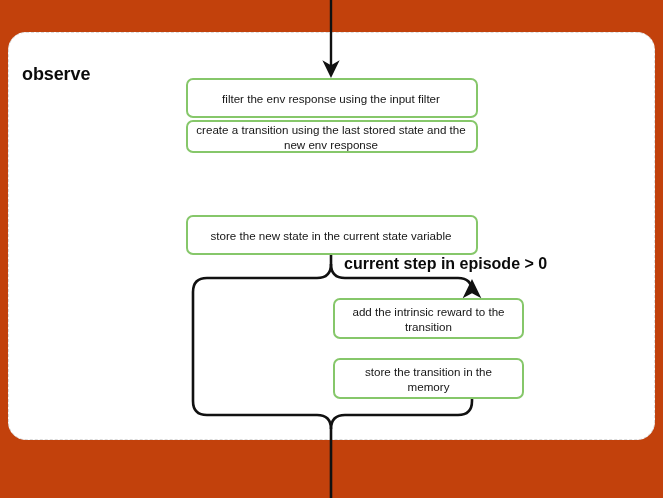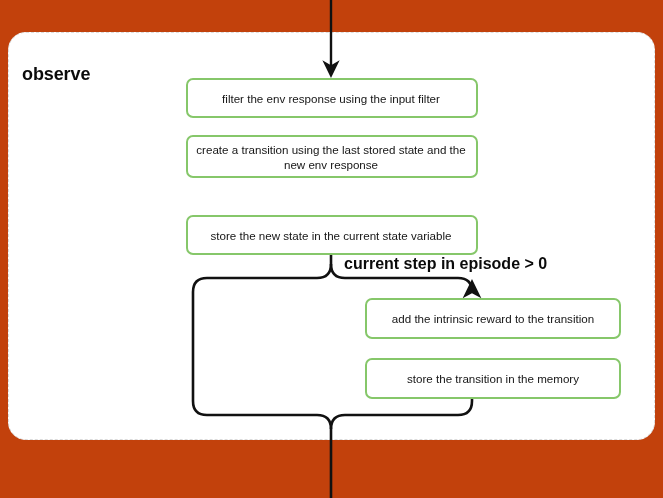--- a/index.html
+++ b/index.html
@@ -58,24 +58,24 @@
     align-items: center;
     justify-content: center;
     text-align: center;
     font-size: 11.6px;
     color: #151515;
     line-height: 15px;
     padding: 2px 10px;
   }
 
   .node.main  { left: 186px; width: 292px; padding-left: 8px; }
-  .node.inner { left: 365px; width: 256px; }
+  .node.inner { left: 333px; width: 191px; }
 
   #node-filter   { top: 78px;  height: 40px; }
-  #node-create   { top: 135px; height: 43px; }
+  #node-create   { top: 120px; height: 33px; }
   #node-store    { top: 215px; height: 40px; }
   #node-reward   { top: 298px; height: 41px; }
   #node-memory   { top: 358px; height: 41px; }
 
   
   #edges {
     position: absolute;
     left: 0; top: 0;
     width: 663px;
     height: 498px;

